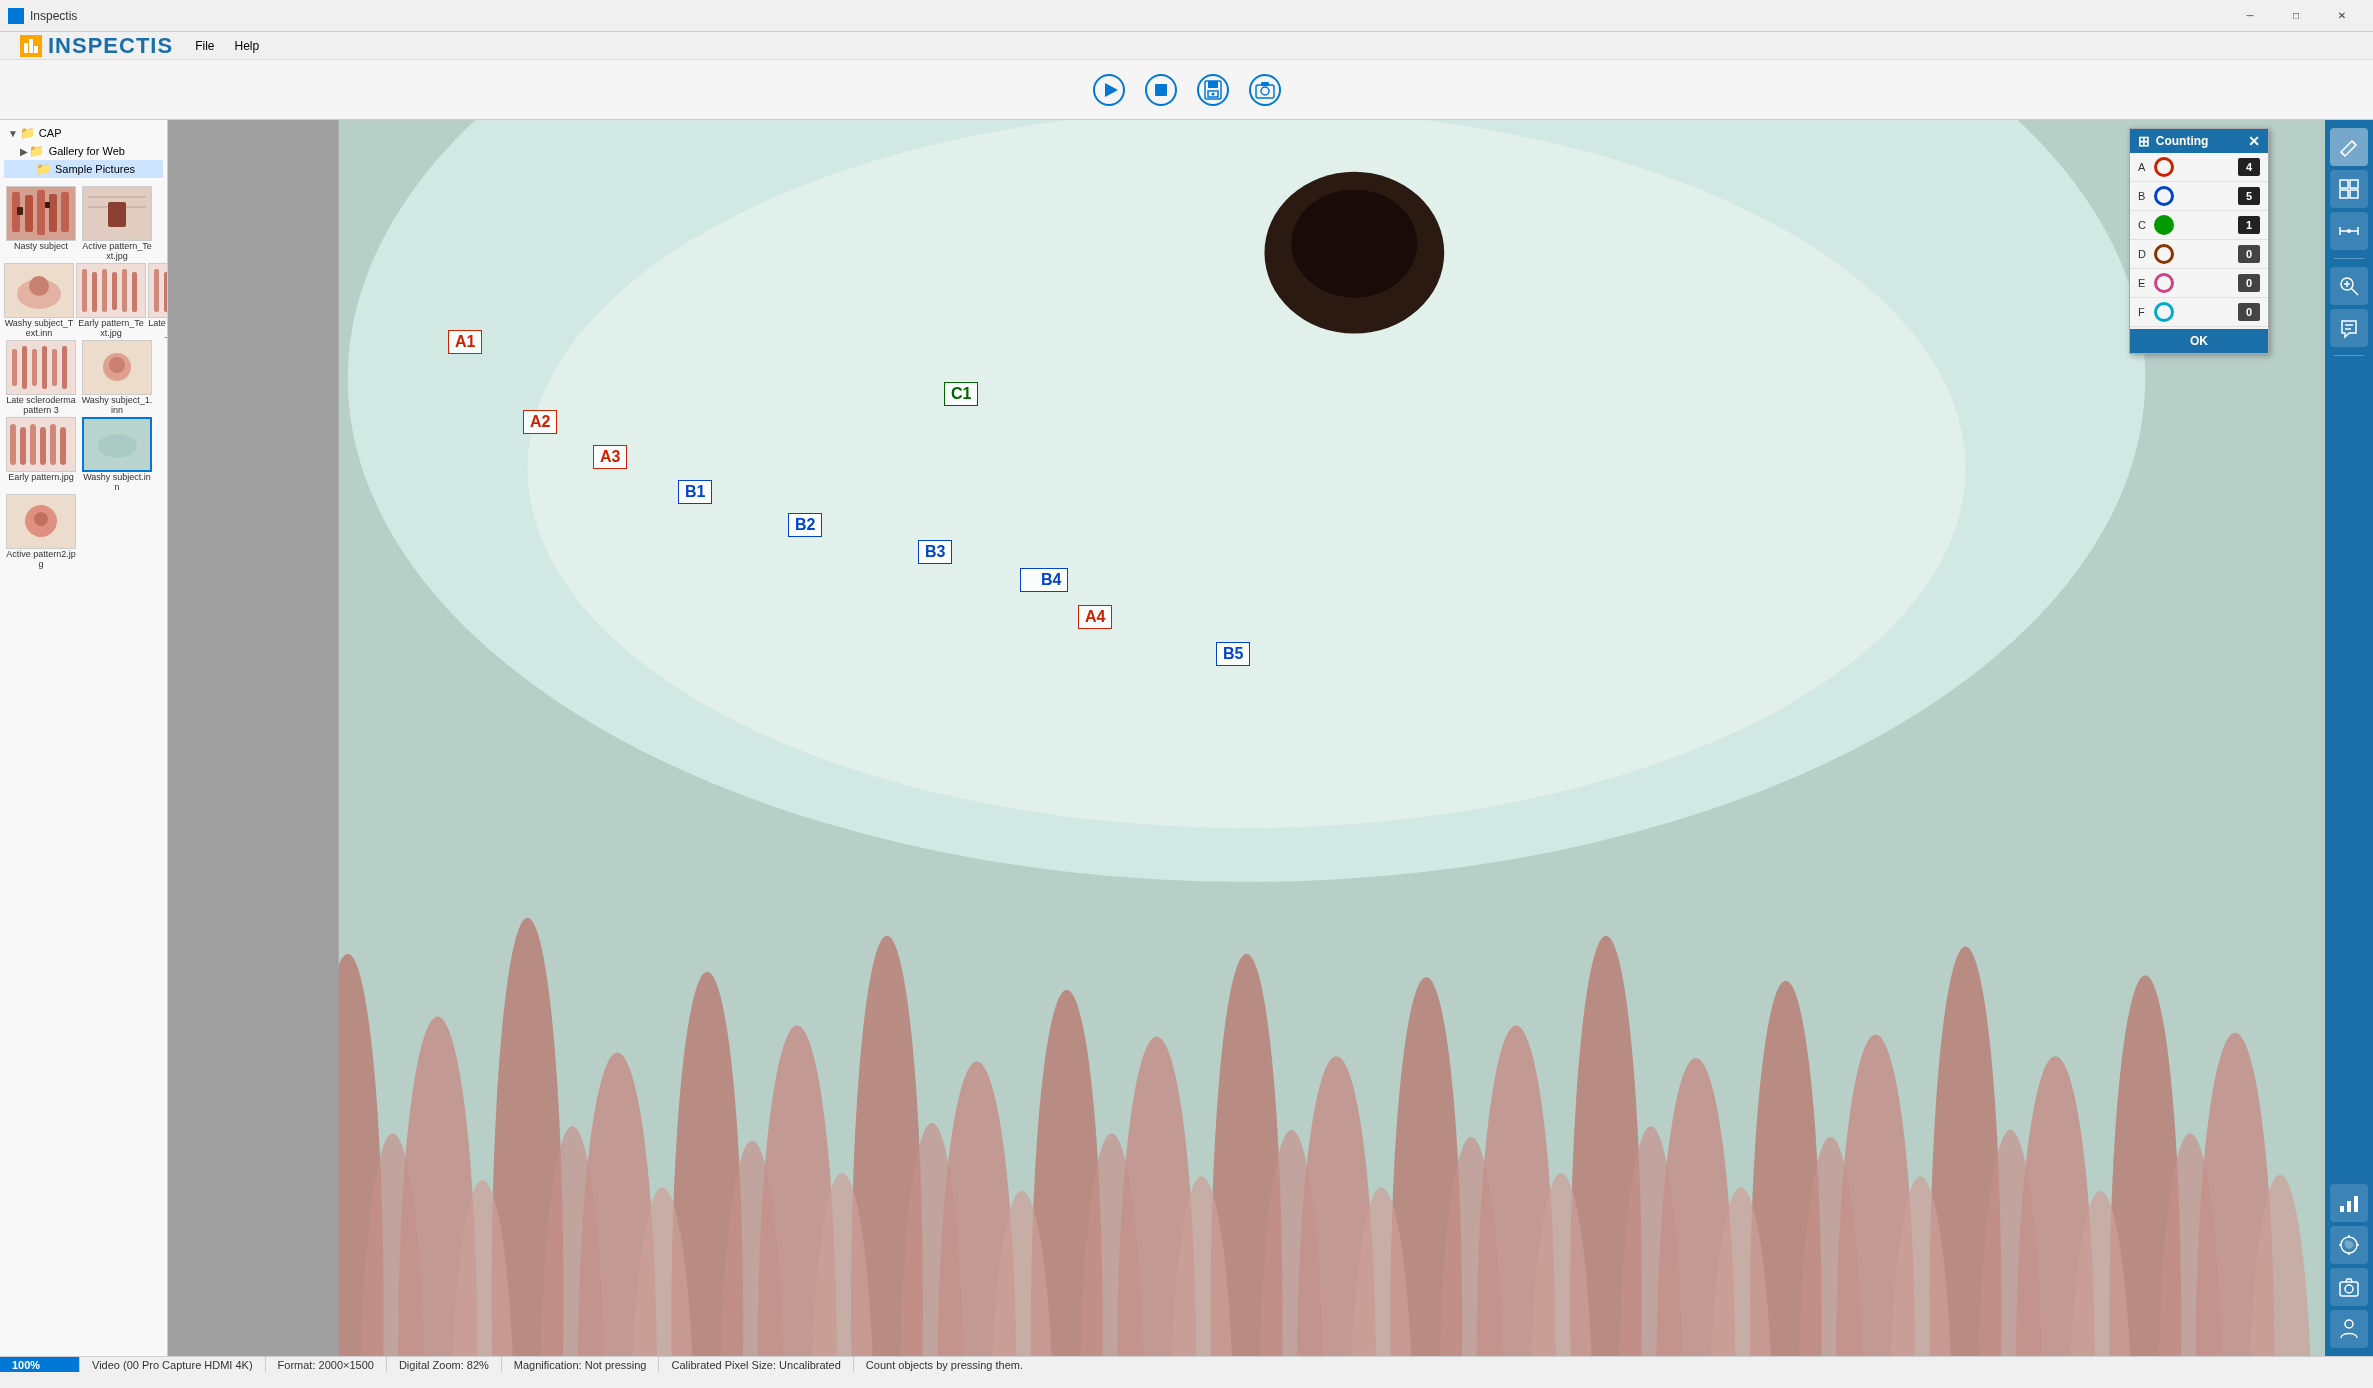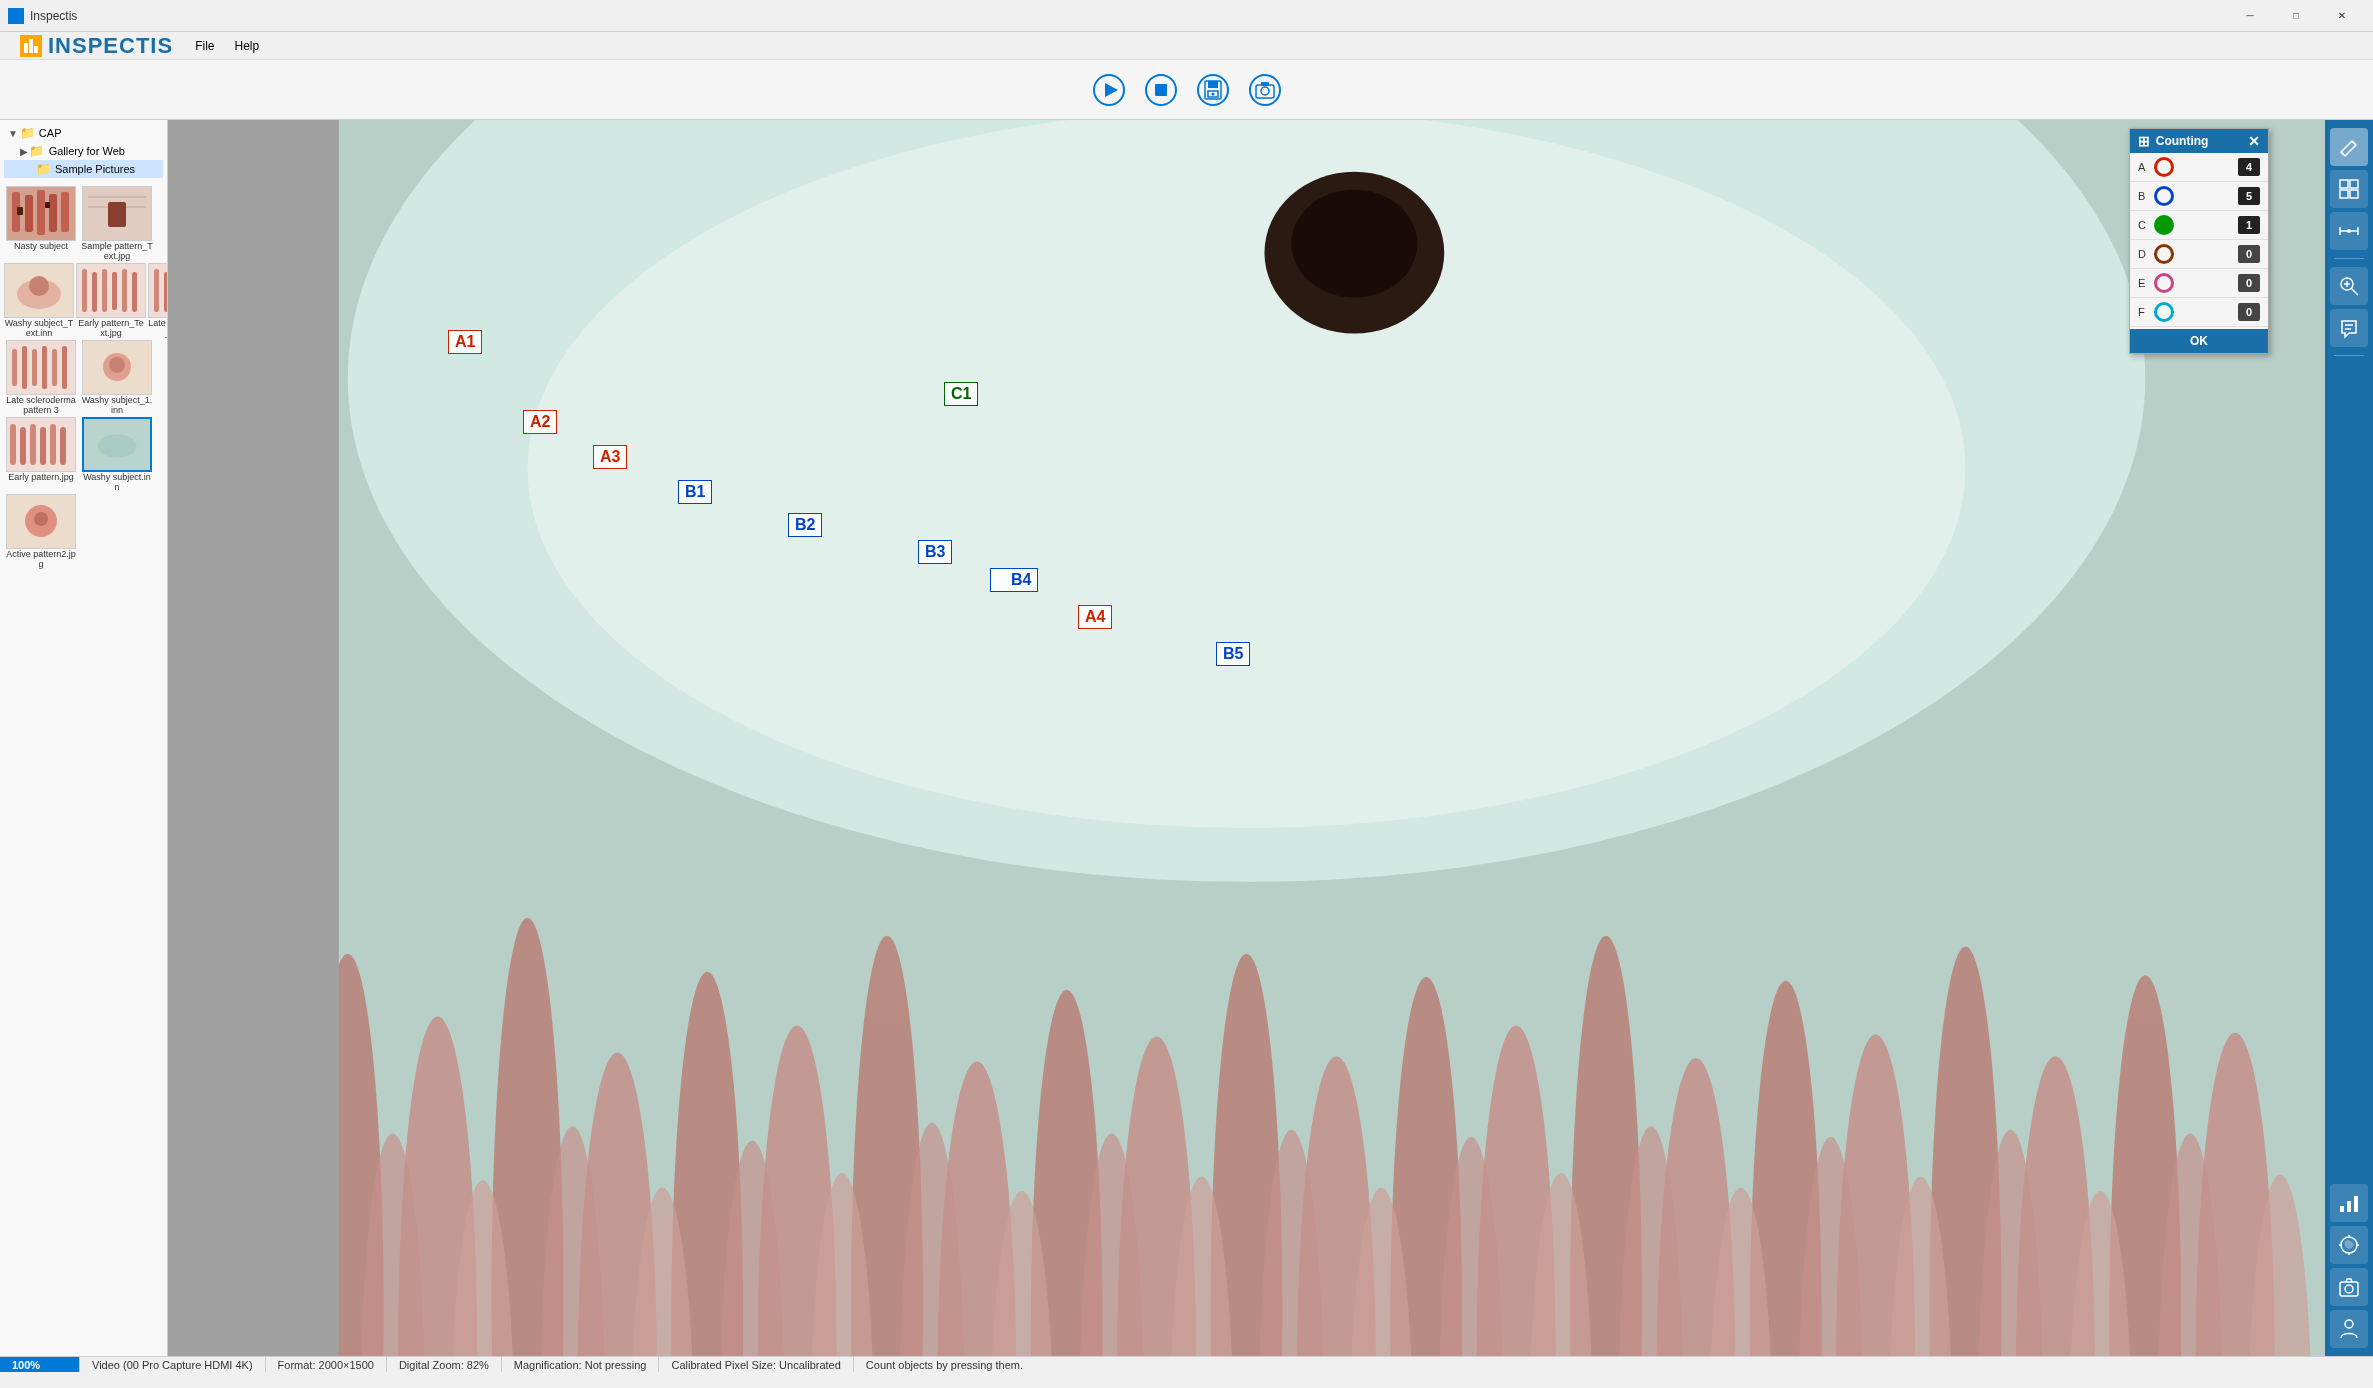--- a/index.html
+++ b/index.html
@@ -450,21 +450,21 @@
         </div>
         <div class="thumb-item">
           <div class="thumb-img" style="background: #e8d8c8;">
             <svg width="68" height="53" viewBox="0 0 68 53">
                 <rect width="68" height="53" fill="#e0ccc0"></rect>
                 <line x1="5" y1="10" x2="63" y2="10" stroke="#c0a098" stroke-width="1"></line>
                 <line x1="5" y1="20" x2="63" y2="20" stroke="#c0a098" stroke-width="1"></line>
                 <rect x="25" y="15" width="18" height="25" rx="2" fill="#8a4030"></rect>
               </svg>
           </div>
-          <span class="thumb-label">Sample pattern_Text.jpg</span>
+          <span class="thumb-label">Active pattern_Text.jpg</span>
         </div>
       </div>
 
       <div class="thumb-row">
         <div class="thumb-item">
           <div class="thumb-img" style="background: #f0e8e0;">
             <svg width="68" height="53" viewBox="0 0 68 53">
                 <rect width="68" height="53" fill="#ecdccc"></rect>
                 <ellipse cx="34" cy="30" rx="22" ry="15" fill="#e0a090" opacity="0.7"></ellipse>
                 <circle cx="34" cy="22" r="10" fill="#c88070"></circle>
@@ -638,21 +638,21 @@
       </svg>
 
 
       <div class="count-label label-red" style="top: 210px; left: 280px;">A1</div>
       <div class="count-label label-red" style="top: 290px; left: 355px;">A2</div>
       <div class="count-label label-red" style="top: 325px; left: 425px;">A3</div>
       <div class="count-label label-red" style="top: 485px; left: 910px;">A4</div>
       <div class="count-label label-blue" style="top: 360px; left: 510px;">B1</div>
       <div class="count-label label-blue" style="top: 393px; left: 620px;">B2</div>
       <div class="count-label label-blue" style="top: 420px; left: 750px;">B3</div>
-      <div class="count-label label-blue" style="top: 448px; left: 822px; padding-left: 20px;">B4</div>
+      <div class="count-label label-blue" style="top: 448px; left: 852px; padding-left: 20px;">B4</div>
       <div class="count-label label-blue" style="top: 522px; left: 1048px;">B5</div>
       <div class="count-label label-green" style="top: 262px; left: 776px;">C1</div>
 
       <div id="counting-panel">
         <div class="panel-header">
           <div style="display:flex; align-items:center;">
             <span class="panel-icon">⊞</span>
             <span>Counting</span>
           </div>
           <span class="panel-close">✕</span>

